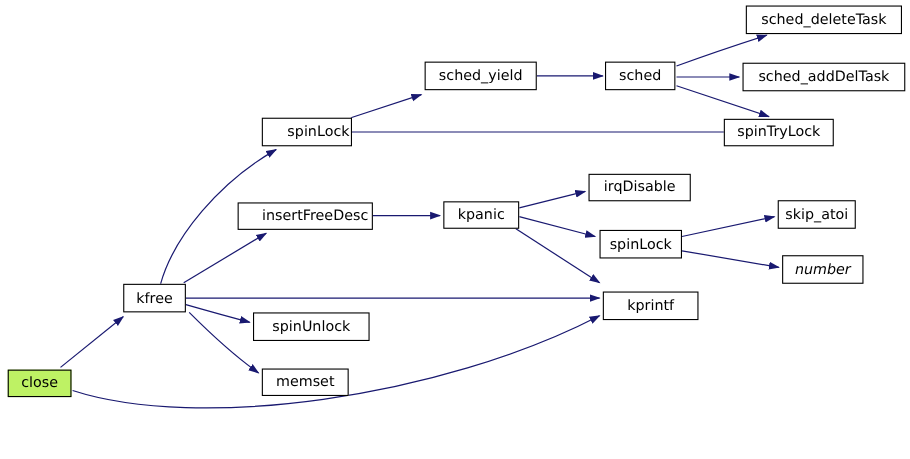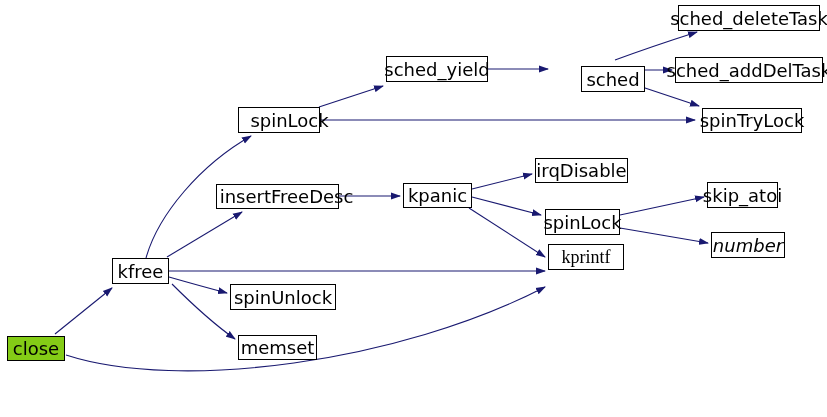--- a/index.html
+++ b/index.html
@@ -21,29 +21,29 @@
     top: 0;
     width: 827px;
     height: 417px;
   }
   .node {
     position: absolute;
     box-sizing: border-box;
     border: 1px solid #000000;
     background: #ffffff;
     color: #000000;
-    font-size: 18px;
+    font-size: 13px;
     display: flex;
     align-items: center;
     justify-content: center;
     white-space: nowrap;
     cursor: pointer;
   }
   .node.highlighted {
-    background: #84cc16;
+    background: #bef264;
   }
   path.edge {
     fill: none;
     stroke-width: 1.1px;
   }
 </style>
 </head>
 <body>
 
 <div id="canvas">
@@ -81,51 +81,51 @@
       </div>
       <div class="node" style="left: 112px; top: 258px; width: 57px; height: 26px;">
         <span>kfree</span>
       </div>
       <div class="node" style="left: 238px; top: 107px; width: 82px; height: 26px; padding-left: 21px;">
         <span>spinLock</span>
       </div>
       <div class="node" style="left: 386px; top: 56px; width: 102px; height: 26px;">
         <span>sched_yield</span>
       </div>
-      <div class="node" style="left: 581px; top: 56px; width: 64px; height: 26px; margin-top: 10px;">
+      <div class="node" style="left: 550px; top: 56px; width: 64px; height: 26px;">
         <span>sched</span>
       </div>
       <div class="node" style="left: 678px; top: 5px; width: 142px; height: 26px;">
         <span>sched_deleteTask</span>
       </div>
       <div class="node" style="left: 675px; top: 57px; width: 148px; height: 26px;">
         <span>sched_addDelTask</span>
       </div>
-      <div class="node" style="left: 702px; top: 108px; width: 100px; height: 25px; text-align: right;">
+      <div class="node" style="left: 658px; top: 108px; width: 100px; height: 25px; text-align: right;">
         <span>spinTryLock</span>
       </div>
       <div class="node" style="left: 216px; top: 184px; width: 123px; height: 25px; padding-left: 18px;">
         <span>insertFreeDesc</span>
       </div>
       <div class="node" style="left: 403px; top: 183px; width: 69px; height: 25px; text-align: right;">
         <span>kpanic</span>
       </div>
       <div class="node" style="left: 535px; top: 158px; width: 93px; height: 25px;">
         <span>irqDisable</span>
       </div>
       <div class="node" style="left: 545px; top: 209px; width: 75px; height: 26px;">
         <span>spinLock</span>
       </div>
       <div class="node" style="left: 707px; top: 182px; width: 71px; height: 26px;">
         <span>skip_atoi</span>
       </div>
       <div class="node" style="left: 711px; top: 232px; width: 74px; height: 26px; font-style: italic;">
         <span>number</span>
       </div>
-      <div class="node" style="left: 548px; top: 244px; width: 76px; height: 26px; font-family: Liberation Serif, serif;">
+      <div class="node" style="left: 548px; top: 265px; width: 87px; height: 26px;">
         <span>kprintf</span>
       </div>
       <div class="node" style="left: 230px; top: 284px; width: 106px; height: 26px;">
         <span>spinUnlock</span>
       </div>
       <div class="node" style="left: 238px; top: 335px; width: 79px; height: 25px;">
         <span>memset</span>
       </div>
     </div>
 </div>

